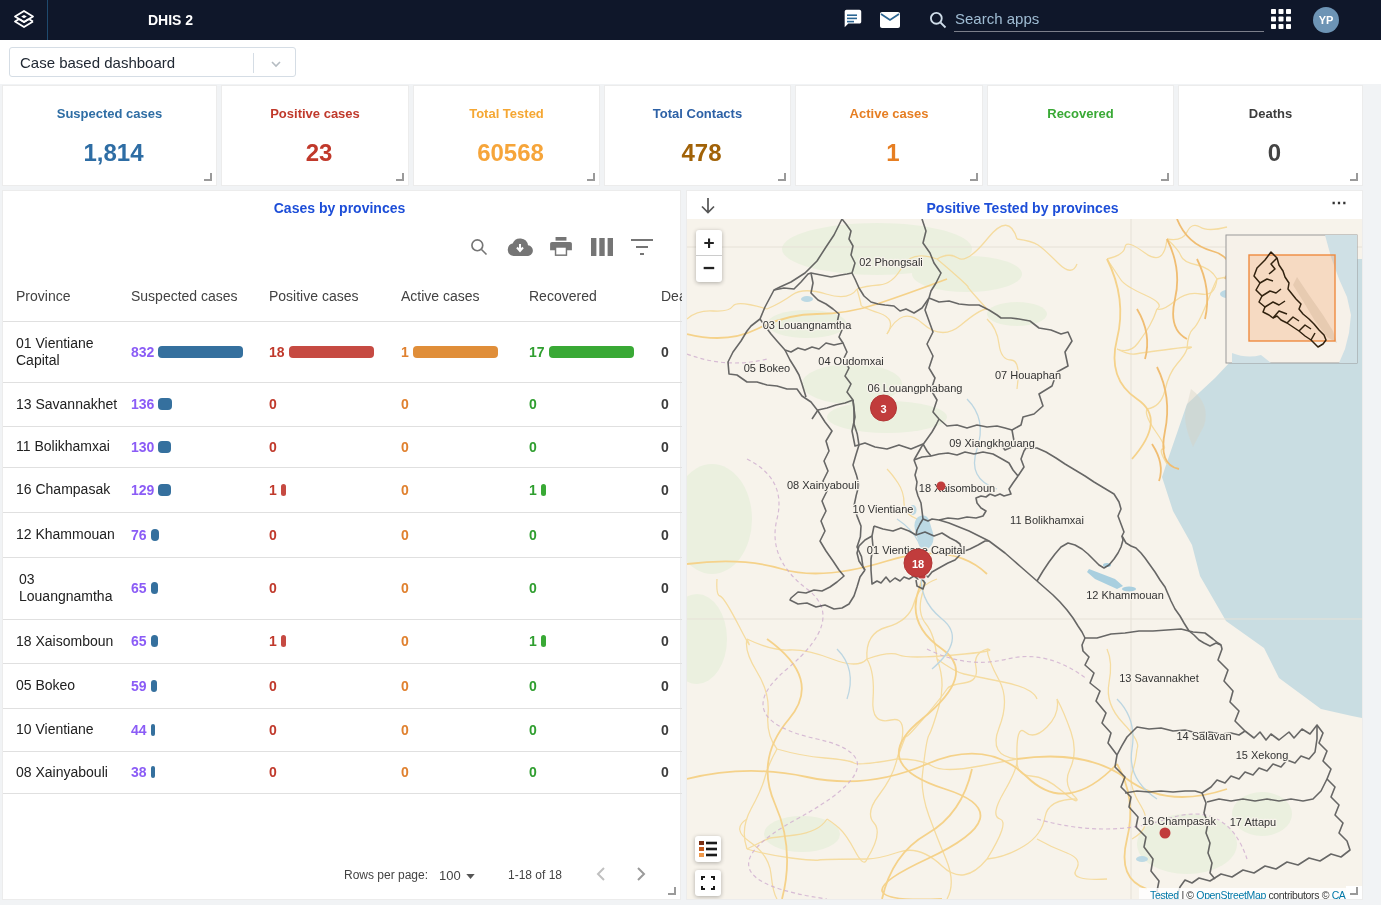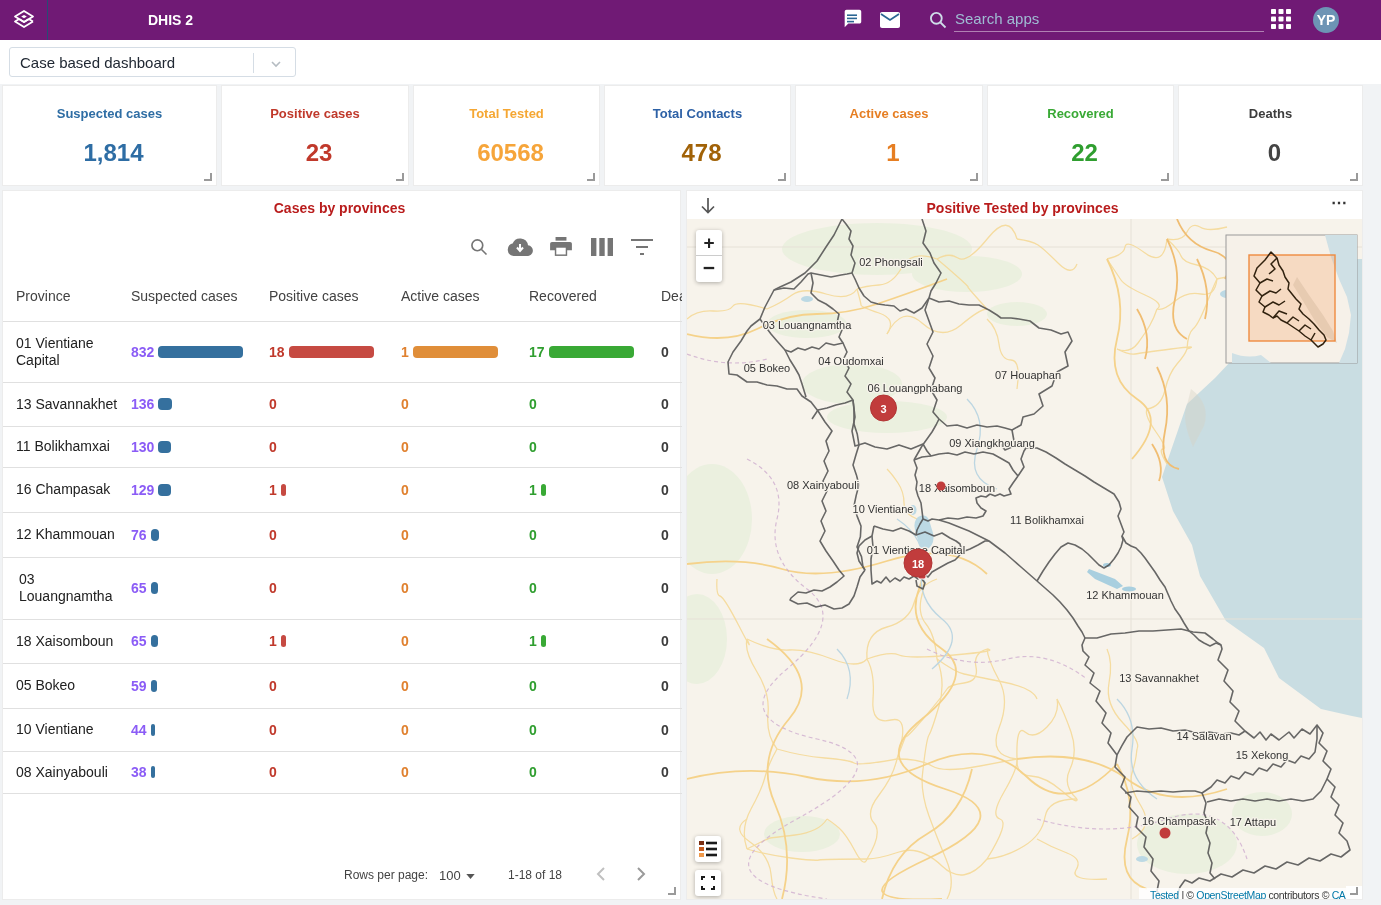--- a/index.html
+++ b/index.html
@@ -1,42 +1,42 @@
 <!DOCTYPE html>
 <html><head>
 <meta charset="utf-8">
 <style>
 * { margin:0; padding:0; box-sizing:border-box; }
 html,body { width:1381px; height:905px; overflow:hidden; background:#f1f3f5; font-family:"Liberation Sans", sans-serif; }
 
-#hdr { position:absolute; left:0; top:0; width:1381px; height:40px; background:#701a75; }
+#hdr { position:absolute; left:0; top:0; width:1381px; height:40px; background:#0f172a; }
 #hdr .logo { position:absolute; left:0; top:0; width:48px; height:40px; border-right:1px solid rgba(32,80,117,.9); }
 #hdr .logo svg { position:absolute; left:12px; top:8px; }
 #hdr .appname { position:absolute; left:148px; top:0; height:40px; line-height:40px; color:#fff; font-weight:bold; font-size:14px; }
 .hicon { position:absolute; top:8px; }
 #hdr .search-line { position:absolute; left:954px; top:31px; width:310px; height:1px; background:rgba(255,255,255,.45); }
 #hdr .search-ph { position:absolute; left:955px; top:10px; font-size:15px; color:#9fbcd3; }
-#hdr .avatar { position:absolute; left:1313px; top:7px; width:26px; height:26px; border-radius:50%; background:#6d94b5; color:#fff; font-size:14px; font-weight:bold; text-align:center; line-height:26px; }
+#hdr .avatar { position:absolute; left:1313px; top:7px; width:26px; height:26px; border-radius:50%; background:#6d94b5; color:#fff; font-size:11px; font-weight:bold; text-align:center; line-height:26px; }
 
 #selrow { position:absolute; left:0; top:40px; width:1381px; height:44px; background:#fff; }
 #selbox { position:absolute; left:9px; top:7px; width:287px; height:30px; border:1px solid #d5dde5; border-radius:3px; background:#fff; }
 #selbox .txt { position:absolute; left:10px; top:6px; font-size:15px; color:#212934; }
 #selbox .sep { position:absolute; right:41px; top:5px; width:1px; height:20px; background:#d5dde5; }
 #selbox .chev { position:absolute; right:14px; top:11px; width:10px; height:10px; }
 
 .card { position:absolute; top:85px; height:101px; background:#fff; border:1px solid #ececec; }
 .card .t { position:absolute; left:0; right:0; top:20px; text-align:center; font-size:13px; font-weight:bold; }
 .card .row { position:absolute; left:0; right:0; top:53px; height:28px; display:flex; align-items:center; justify-content:center;flex-direction:column; }
 .card .num { font-size:24px; font-weight:bold; margin-left:8px; }
 .rsz { position:absolute; right:4px; bottom:4px; width:8px; height:8px; border-right:2px solid #9a9a9a; border-bottom:2px solid #9a9a9a; }
 
 .panel { position:absolute; background:#fff; border:1px solid #ececec; }
 #tpanel { left:2px; top:190px; width:679px; height:710px; }
 #mpanel { left:686px; top:190px; width:677px; height:710px; }
-.ptitle { position:absolute; left:0; right:4px; top:9px; text-align:center; font-size:14px; font-weight:bold; color:#b91c1c; }
+.ptitle { position:absolute; left:0; right:4px; top:9px; text-align:center; font-size:14px; font-weight:bold; color:#1d4ed8; }
 
 #tbl { position:absolute; left:0; top:81px; width:679px; }
 #tbl { overflow:hidden; height:583px; }
 #tbl table { border-collapse:collapse; table-layout:fixed; width:782px; font-size:14px; }
 #tbl th { font-weight:normal; color:#424242; text-align:left; vertical-align:middle; height:49px; padding:0 0 0 16px; border-bottom:1px solid #e0e0e0; }
 #tbl td { color:#212121; vertical-align:middle; padding:0 0 0 16px; border-bottom:1px solid #e0e0e0; }
 #tbl .pname { padding-right:0; line-height:17px; white-space:nowrap; }
 .cell { display:flex; align-items:center; }
 .cell b { font-size:14px; }
 .bar { height:12px; border-radius:4px; margin-left:4px; }
@@ -199,27 +199,20 @@
           <path d="M14.5 11.9 l3.8-1 q.8 1.5.2 3.1 l-4-.2Z" fill="#40c4b5"></path>
           <rect x="4.8" y="14.2" width="13.8" height="1.2" fill="#e8f4f2"></rect>
           <path d="M10.5 18.8 q1 .8 2 0 l-1 1.6Z" fill="#3fbfae"></path>
         </svg>
         <span class="num" style="color:#e67e22">1</span>
       </div>
     <div class="rsz"></div>
     </div>
     <div class="card" style="left:987px;width:187px">
     <div class="t" style="color:#39a935">Recovered</div>
-    <div class="row">
-        <svg width="24" height="24" viewBox="0 0 24 24">
-          <circle cx="11.5" cy="12.5" r="9.7" fill="none" stroke="#3dba85" stroke-width="2"></circle>
-          <path d="M6.2 12.2 L10.4 16.4 L19.5 5.8" fill="none" stroke="#1d6e4e" stroke-width="3.4" stroke-linecap="round" stroke-linejoin="round"></path>
-        </svg>
-        <span class="num" style="color:#2f9e2f">22</span>
-      </div>
     <div class="rsz"></div>
     </div>
     <div class="card" style="left:1178px;width:185px">
     <div class="t" style="color:#3d3d3d">Deaths</div>
     <div class="row">
         <svg width="22" height="22" viewBox="0 0 24 24" fill="#e11f26">
           <circle cx="12" cy="12" r="7"></circle>
           <g stroke="#e11f26" stroke-width="1.7" stroke-linecap="round">
             <line x1="12" y1="1.8" x2="12" y2="5.5"></line>
             <line x1="12" y1="18.5" x2="12" y2="22.2"></line>

